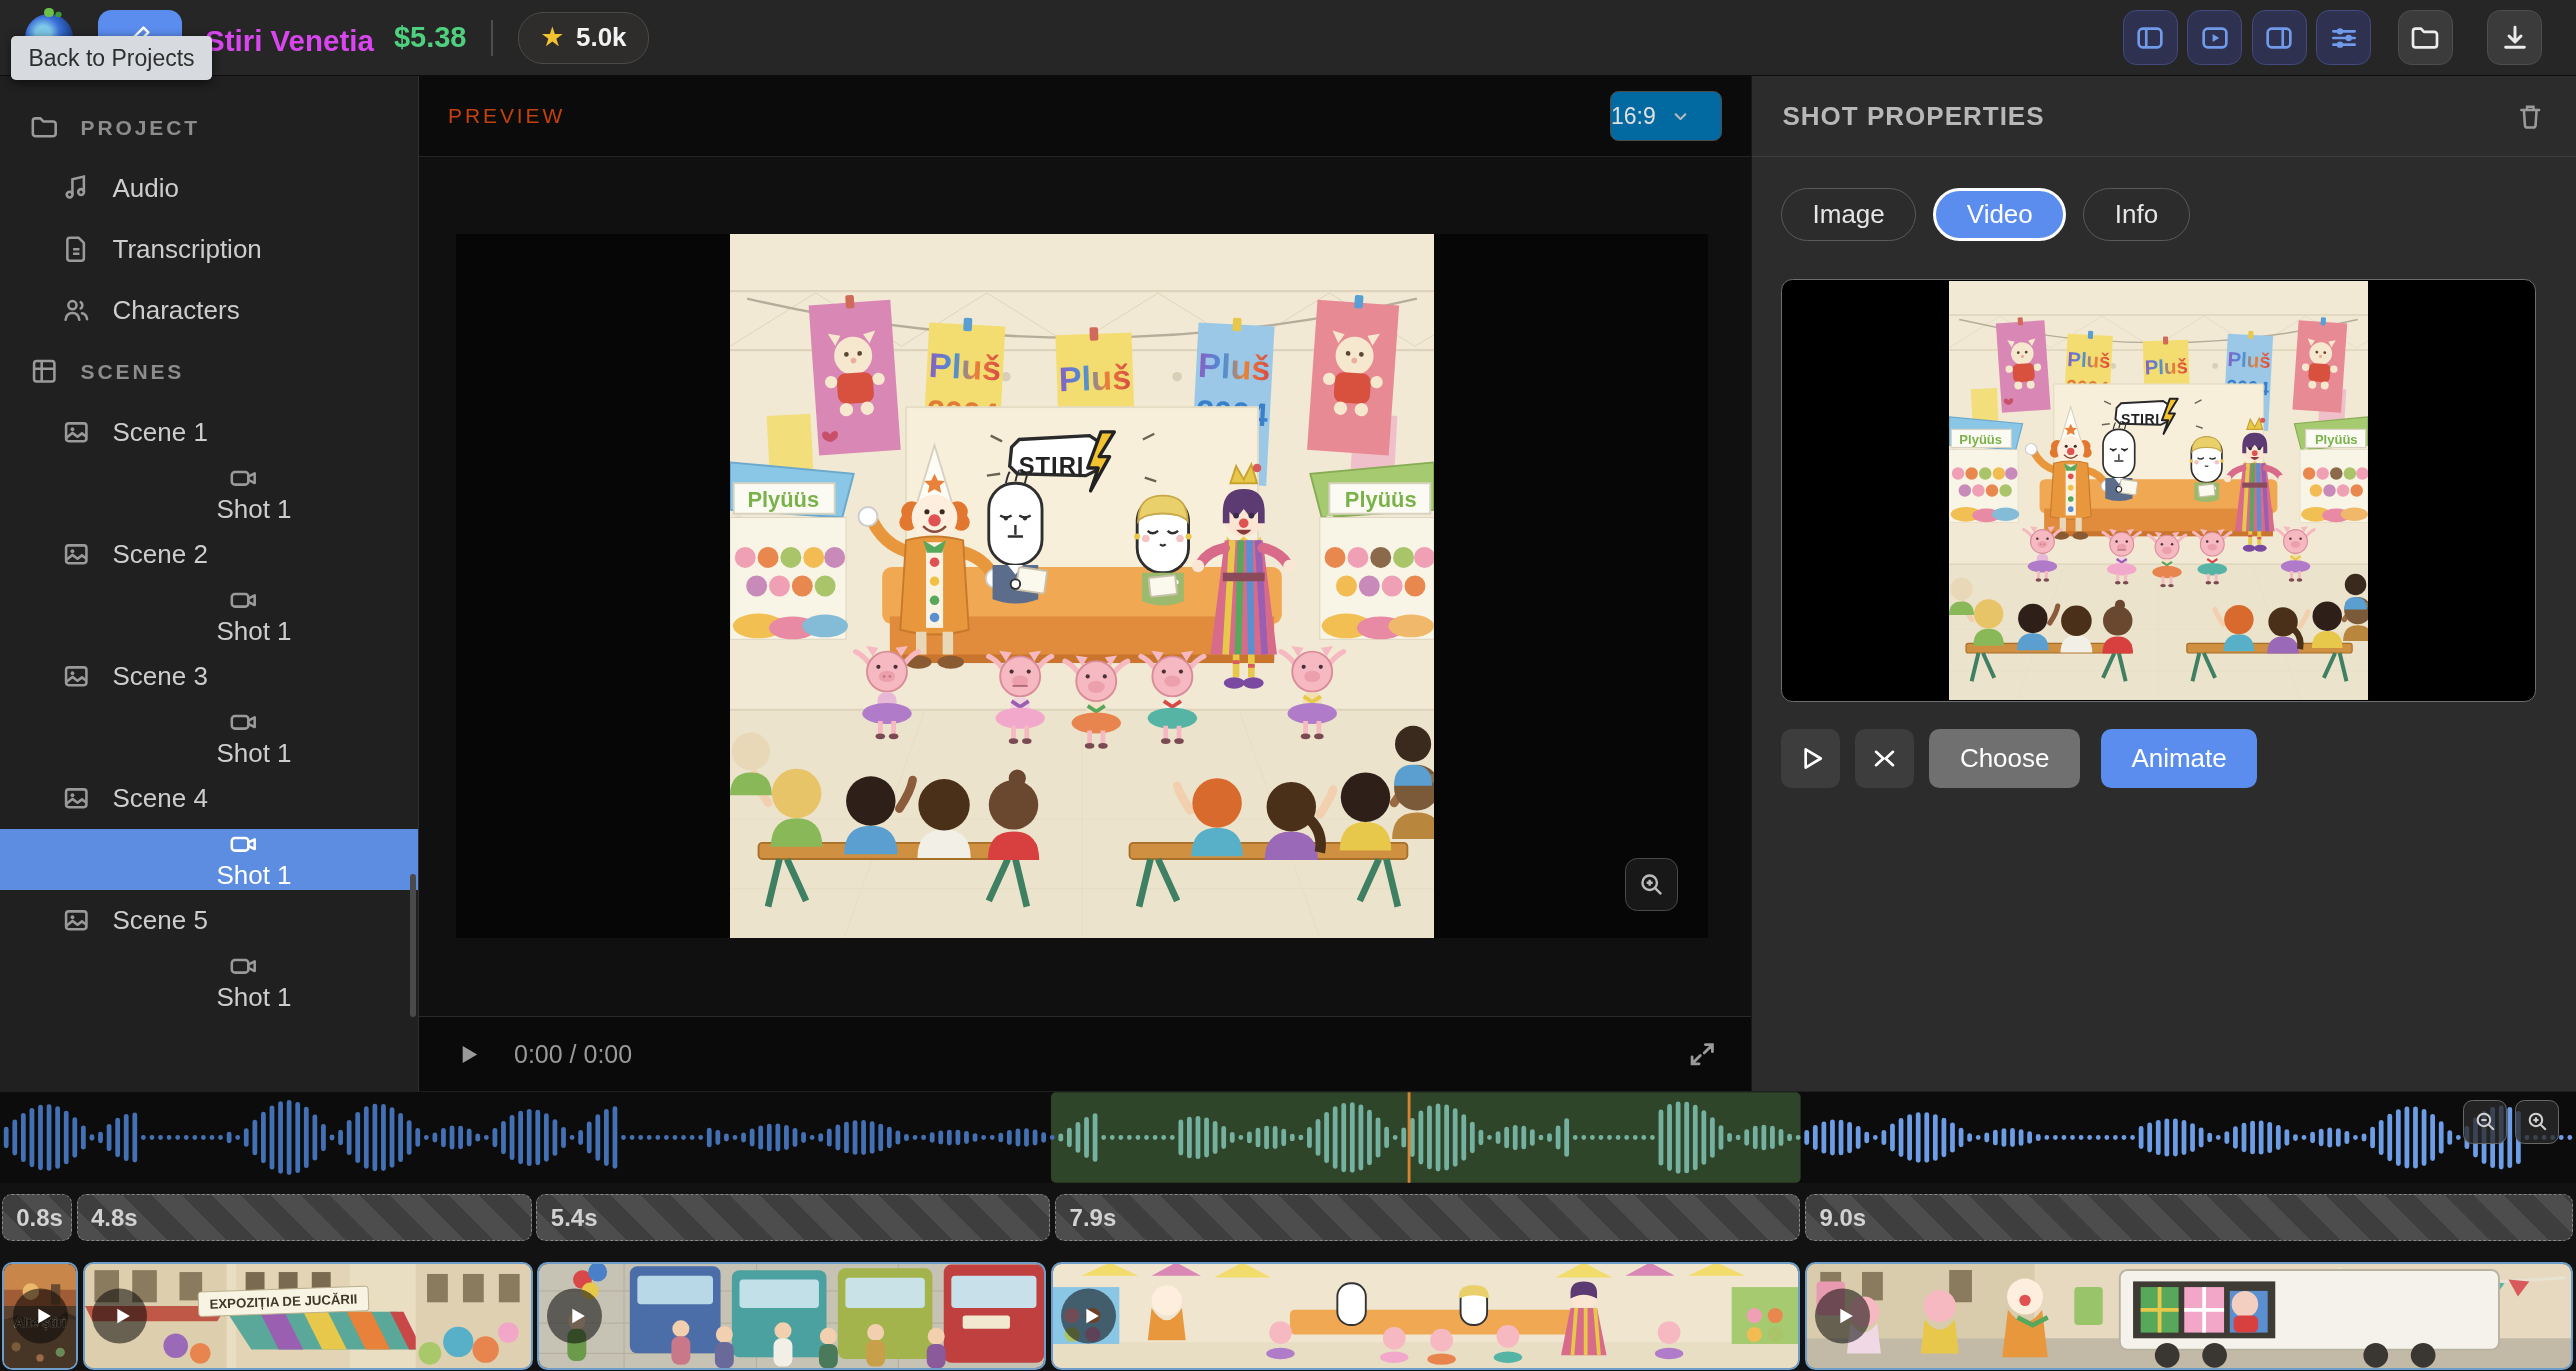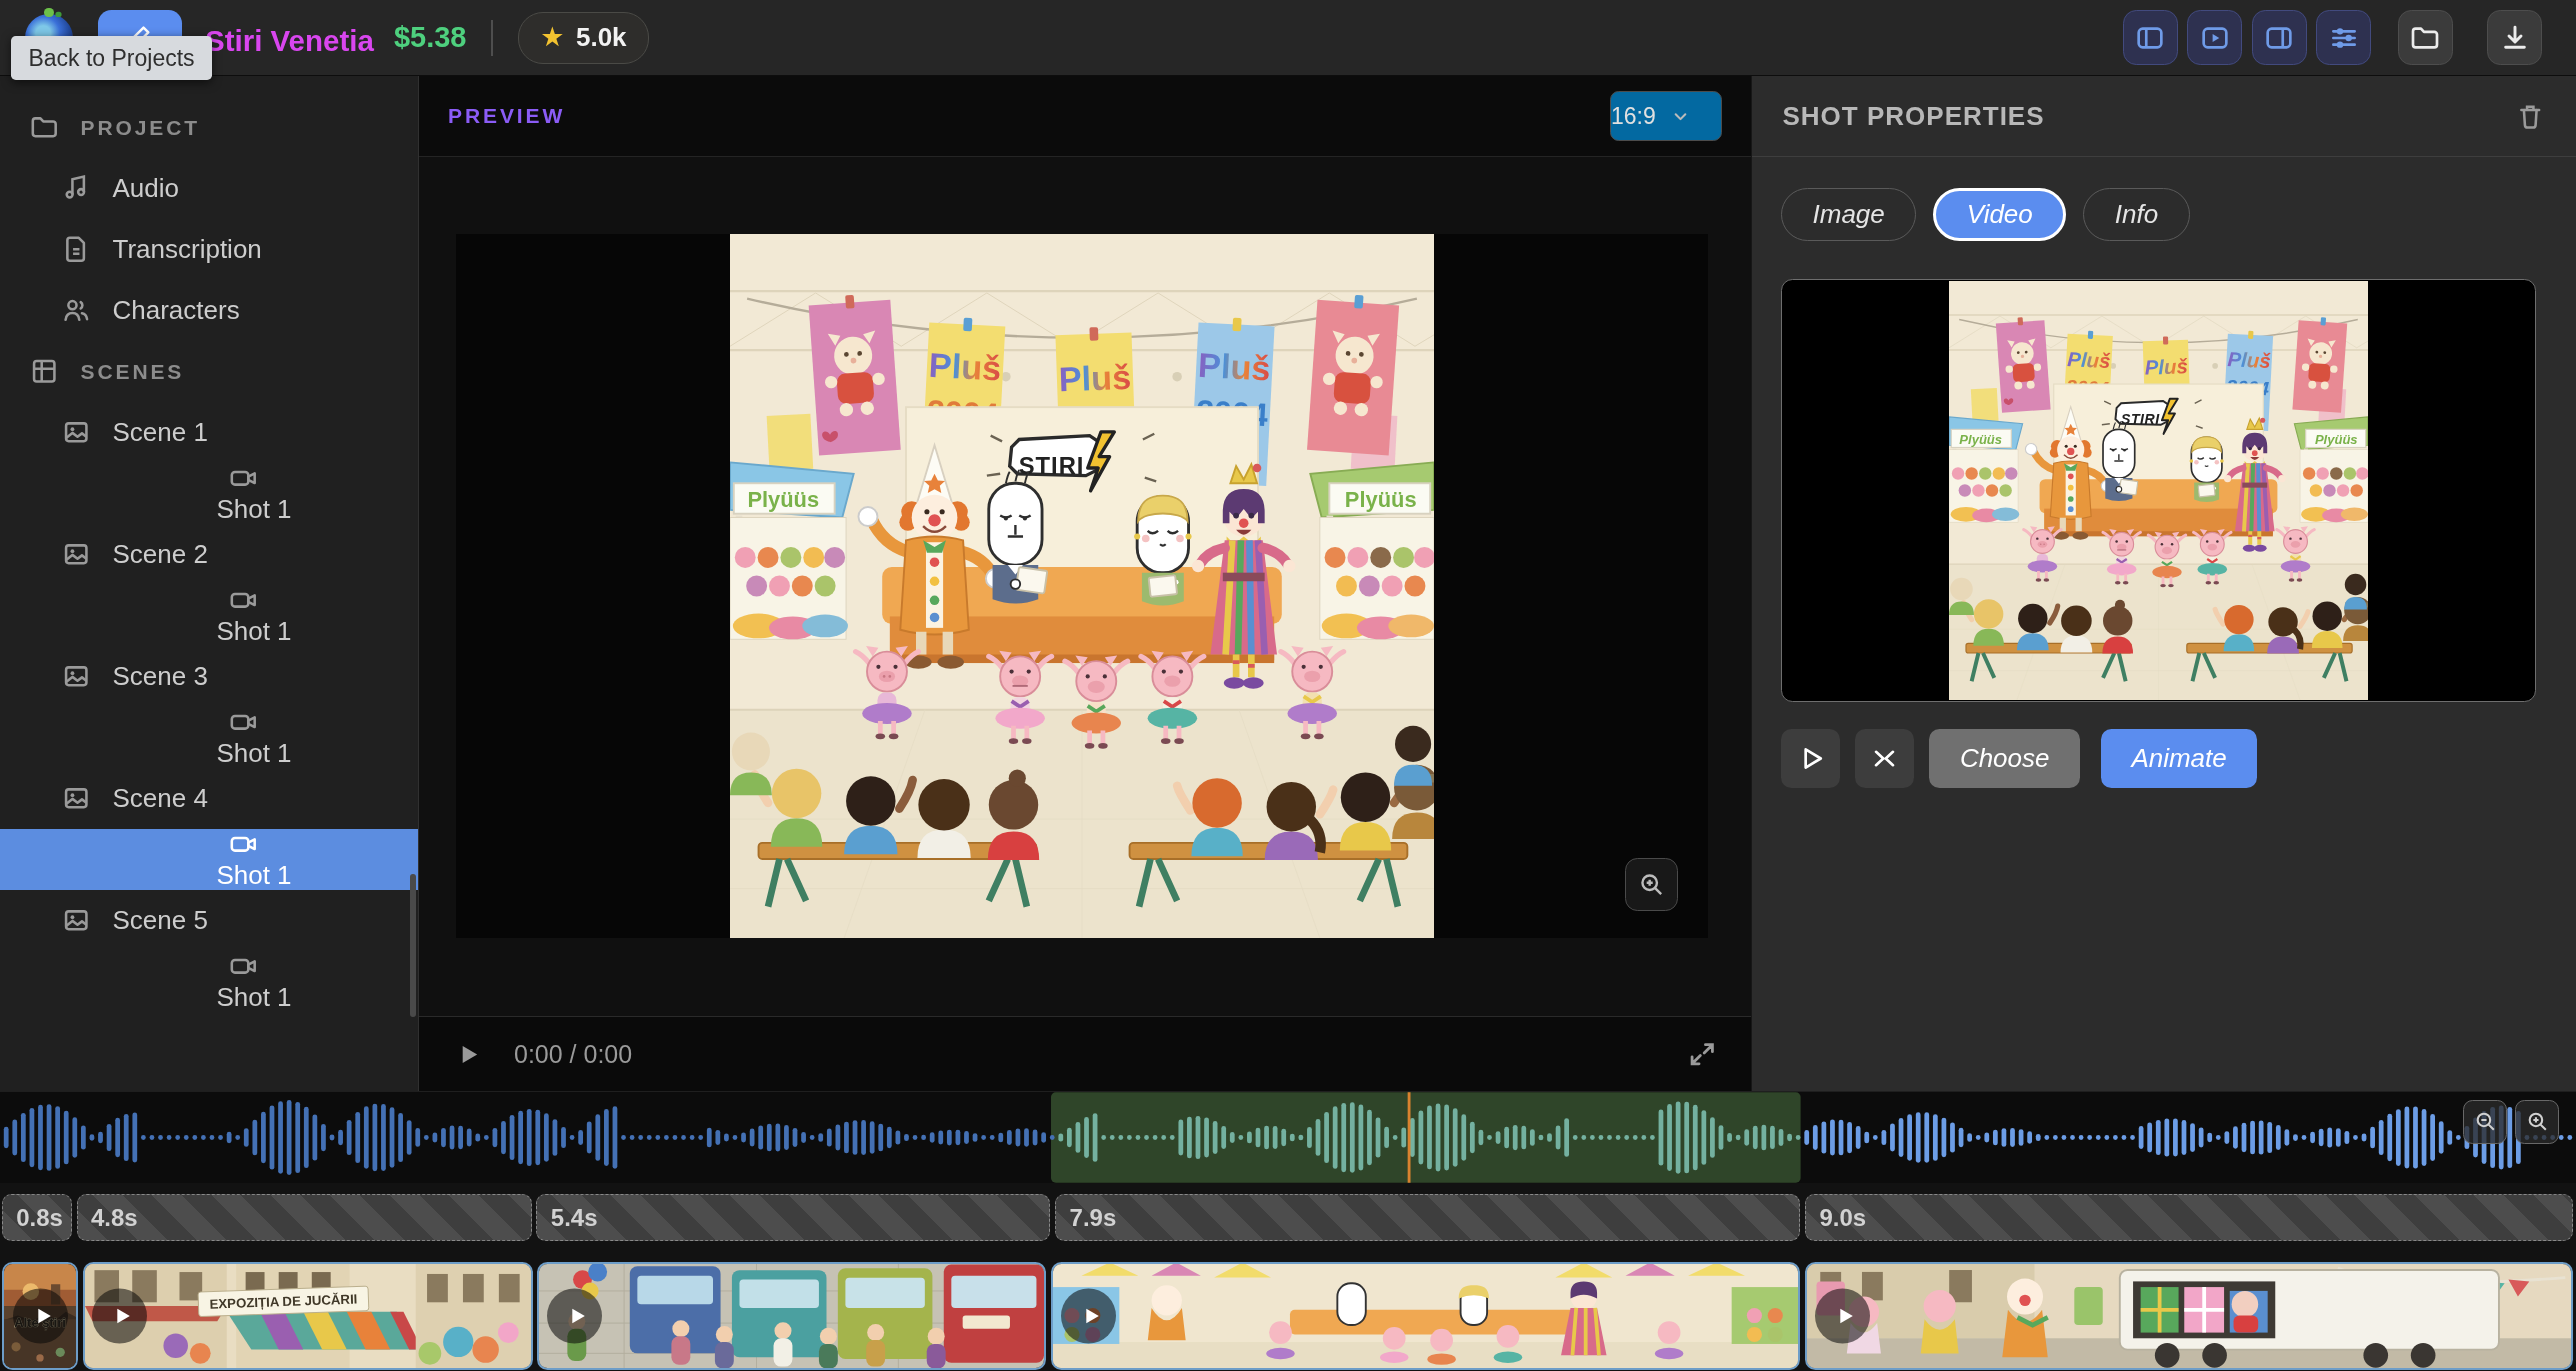--- a/index.html
+++ b/index.html
@@ -47,21 +47,21 @@
   .srow.ind2{padding-left:90px;flex-direction:column;}
   .srow .dot{width:16px;height:16px;border-radius:50%;background:#56b366;margin-left:auto;margin-right:25px;}
   .srow.selected{background:#5c8de0;color:#fff;}
   .srow.selected .sicon{color:#fff;}
   .side-scroll{position:absolute;right:1.9px;top:798px;width:5.7px;height:143px;border-radius:2.9px;background:#4a4a4a;}
 
   
   .preview-col{position:absolute;left:419px;top:0;width:1332px;height:100%;background:#101010;}
   .pv-header{height:81px;display:flex;align-items:center;justify-content:space-between;
              padding:0 29px;border-bottom:1.9px solid #242424;background:#0b0b0b;box-sizing:border-box;}
-  .pv-title{color:#8b5cf6;font-size:21px;font-weight:bold;letter-spacing:2.9px;}
+  .pv-title{color:#c2410c;font-size:21px;font-weight:normal;letter-spacing:2.9px;}
   .ratio-select{height:50px;min-width:112px;background:#0369a1;border:1.9px solid #4c4c4c;border-radius:8.6px;
                 display:flex;align-items:center;justify-content:flex-start;gap:14px;color:#e0e0e0;font-size:23px;box-sizing:border-box;}
   .ratio-select svg{width:21px;height:21px;color:#bbb;}
   .stage{position:absolute;left:37px;top:158px;width:1252px;height:704px;background:#060606;
          display:flex;align-items:center;justify-content:center;}
   .stage .artwork{width:704px;height:704px;display:block;}
   .mag-btn{position:absolute;left:1206px;top:782px;width:53px;height:53px;border-radius:12.4px;
            background:rgba(26,26,26,.92);border:1.9px solid #4a4a4a;display:flex;align-items:center;justify-content:center;
            color:#bcbcbc;box-sizing:border-box;}
   .mag-btn svg{width:29px;height:29px;}
@@ -71,21 +71,21 @@
   .tr-time{margin-left:32px;color:#9a9a9a;font-size:25px;}
   .tr-spacer{flex:1;}
   .tr-full{color:#9a9a9a;width:30.5px;height:30.5px;}
 
   
   .props-col{position:absolute;left:1751px;top:0;right:0;height:100%;background:#2c2c2c;border-left:1.9px solid #171717;box-sizing:border-box;}
   .pp-header{height:81px;display:flex;align-items:center;justify-content:space-between;padding:0 30.5px;
              border-bottom:1.9px solid #3e3e3e;box-sizing:border-box;}
   .pp-title{color:#b8b8b8;font-size:26px;font-weight:bold;letter-spacing:1px;}
   .pp-trash{color:#9a9a9a;width:30.5px;height:30.5px;}
-  .pp-body{padding:30.5px 29px 0 29px;font-style:italic;}
+  .pp-body{padding:30.5px 29px 0 29px;}
   .tabs{display:flex;gap:17px;}
   .tab{height:53px;padding:0 30.5px;border:1.9px solid #5a5a5a;border-radius:27px;background:transparent;
        color:#e5e5e5;font-size:26px;display:flex;align-items:center;box-sizing:border-box;}
   .tab.active{background:#5b8def;border:3.8px solid #fff;color:#fff;}
   .thumb{margin-top:38px;width:755px;height:423px;background:#000;border:1.9px solid #6e6e6e;border-radius:11.4px;
          overflow:hidden;display:flex;align-items:center;justify-content:center;box-sizing:border-box;}
   .thumb .artwork{width:419px;height:419px;display:block;}
   .pp-actions{margin-top:27px;display:flex;gap:15.2px;align-items:center;}
   .abtn-icon{width:59px;height:59px;border-radius:10.5px;background:#3d3d3d;color:#fff;
              display:flex;align-items:center;justify-content:center;}

